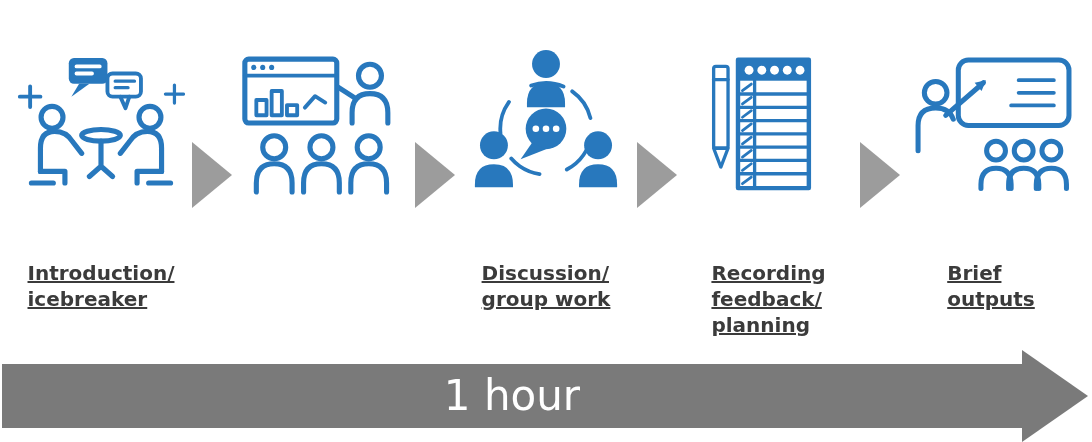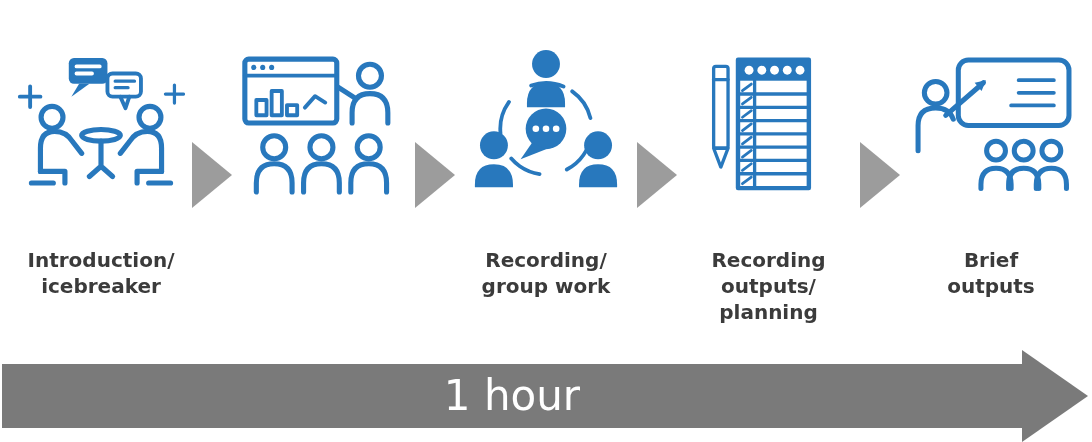--- a/index.html
+++ b/index.html
@@ -4,22 +4,22 @@
 <style>
   * { margin:0; padding:0; box-sizing:border-box; }
   html,body { background:#fff; }
   body { width:1092px; height:442px; font-family:"DejaVu Sans", sans-serif; }
   .canvas { position:relative; width:1092px; height:442px; background:#fff; overflow:hidden; }
 
   .flow { position:absolute; top:14px; left:10px; right:10px; display:flex; justify-content:space-between; }
   .stage { width:182px; display:flex; flex-direction:column; align-items:center; }
   .icon-wrap { height:222px; display:flex; align-items:center; justify-content:center; }
   .label {
-    margin-top:11px; font-weight:bold; font-size:20px; line-height:1.3;
-    color:var(--label-text,#3B3B3B); text-align:center; white-space:pre-line;
+    margin-top:24px; font-weight:bold; font-size:20px; line-height:1.3;
+    color:var(--label-text,#3B3B3B); text-align:left; white-space:pre-line;text-decoration:underline;
   }
 
   .sep {
     margin-top:128px; width:0; height:0;
     border-left:40px solid var(--separator-gray,#9C9C9C);
     border-top:33px solid transparent; border-bottom:33px solid transparent;
   }
 
   .timeline { position:absolute; left:2px; top:350px; width:1086px; height:92px; display:flex; align-items:center; }
   .timeline-body { flex:1; height:64px; background:var(--timeline-gray,#7A7A7A); }
@@ -137,21 +137,21 @@
           </g>
           <g>
             <circle class="fl" cx="62" cy="66" r="16"></circle>
             <path class="fl" d="M51 77 l-9 13 l20 -8 z"></path>
             <circle class="wf" cx="54" cy="66" r="2.6"></circle>
             <circle class="wf" cx="62" cy="66" r="2.6"></circle>
             <circle class="wf" cx="70" cy="66" r="2.6"></circle>
           </g>
         </svg>
       </div>
-      <div class="label">Recording/
+      <div class="label">Discussion/
 group work</div>
     </div>
 
     <div class="sep"></div>
 
     <div class="stage">
       <div class="icon-wrap icon">
         <svg viewBox="0 0 112 126" width="124" height="140" aria-hidden="true">
           <g>
             <rect class="st t3" x="6" y="10" width="13" height="74" rx="2"></rect>
@@ -166,21 +166,21 @@
             <circle class="wf" cx="61" cy="13.5" r="4"></circle>
             <circle class="wf" cx="72.5" cy="13.5" r="4"></circle>
             <circle class="wf" cx="84" cy="13.5" r="4"></circle>
             <path class="st t3" d="M28 35 h64 M28 47 h64 M28 59 h64 M28 71 h64 M28 83 h64 M28 95 h64 M28 107 h64"></path>
             <path class="st t3" d="M43 23 v97"></path>
             <path class="st t25" d="M32 32 l8 -6 M32 44 l8 -6 M32 56 l8 -6 M32 68 l8 -6 M32 80 l8 -6 M32 92 l8 -6 M32 104 l8 -6 M32 116 l8 -6"></path>
           </g>
         </svg>
       </div>
       <div class="label">Recording
-outputs/
+feedback/
 planning</div>
     </div>
 
     <div class="sep"></div>
 
     <div class="stage">
       <div class="icon-wrap icon">
         <svg viewBox="0 0 132 112" width="166" height="141" aria-hidden="true">
           <g>
             <rect class="st bgw" x="40" y="4" width="88" height="52" rx="8"></rect>

